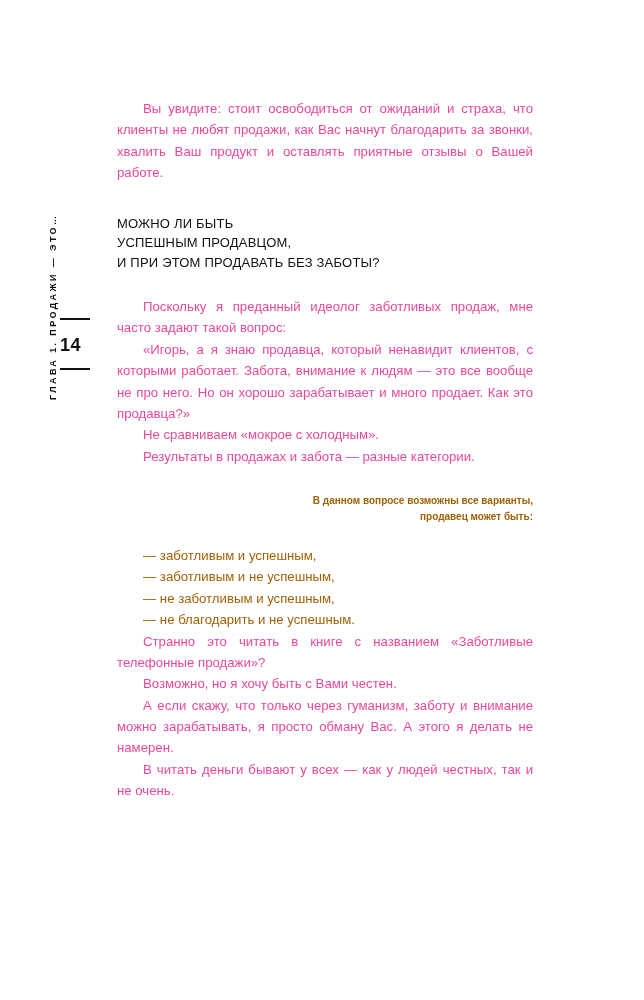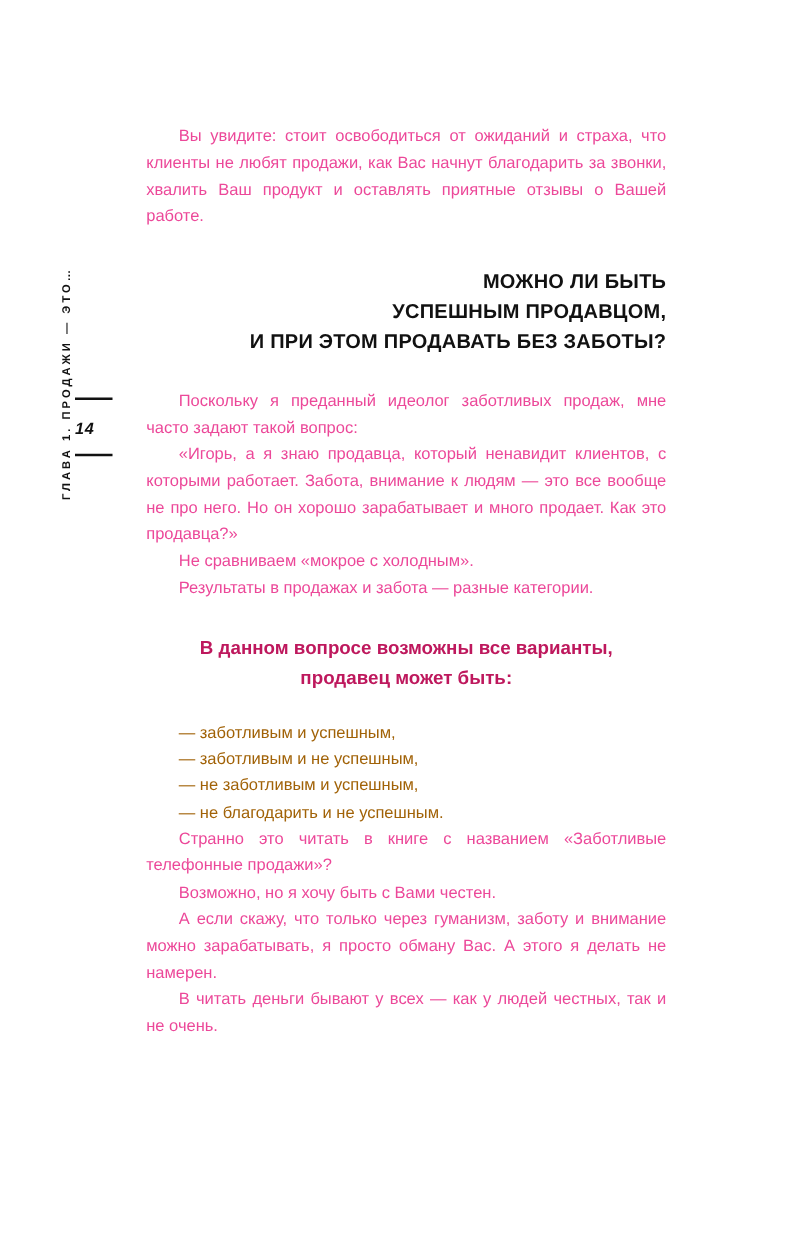--- a/index.html
+++ b/index.html
@@ -28,26 +28,25 @@
     width: 44px;
     text-align: left;
   }
   .rule {
     width: 30px;
     height: 2px;
     background: #111111;
     margin-left: 4px;
   }
   .folio {
-    font-size: 13px;
+    font-size: 18px;
     font-weight: 700;
     letter-spacing: 0.5px;
     margin: 16px 0 14px 4px;
     line-height: 1;
-    font-style: italic;
   }
   .chapter-vertical {
     position: absolute;
     left: 48px;
     top: 400px;
     width: 180px;
     transform: rotate(-90deg);
     transform-origin: left top;
     font-size: 9px;
     font-weight: 700;
@@ -68,36 +67,36 @@
     font-size: 13.2px;
     line-height: 1.62;
     text-align: justify;
     text-justify: inter-word;
     color: #ec4899;
   }
   p.indent { text-indent: 26px; }
   .lead { margin-bottom: 0; }
   h2.heading {
     margin: 30px 0 24px 0;
-    font-size: 16px;
+    font-size: 13px;
     line-height: 1.5;
-    font-weight: 700;
-    text-align: right;
+    font-weight: 400;
+    text-align: left;
     letter-spacing: 0.2px;
     color: #111111;
     text-transform: uppercase;
   }
   h2.heading span { display: block; }
   .bold-block {
     margin: 26px 0 20px 0;
-    font-size: 15px;
+    font-size: 10px;
     line-height: 1.6;
     font-weight: 700;
-    color: #be185d;
-    text-align: center;
+    color: #a16207;
+    text-align: right;
   }
   .bold-block span { display: block; }
   ul.dashlist {
     list-style: none;
     margin: 0 0 0 0;
     padding: 0 0 0 26px;
   }
   ul.dashlist li {
     font-size: 13.2px;
     line-height: 1.62;

